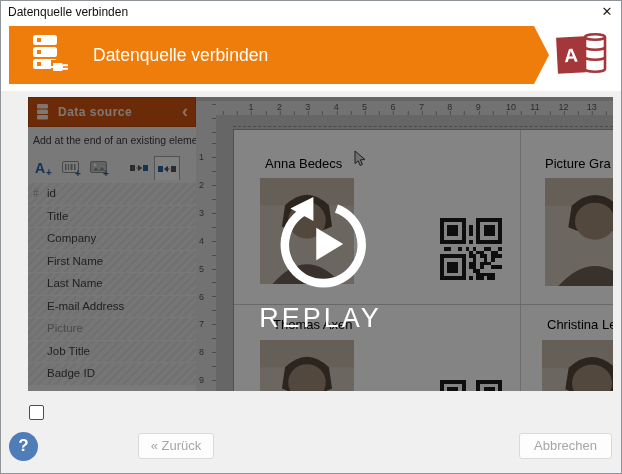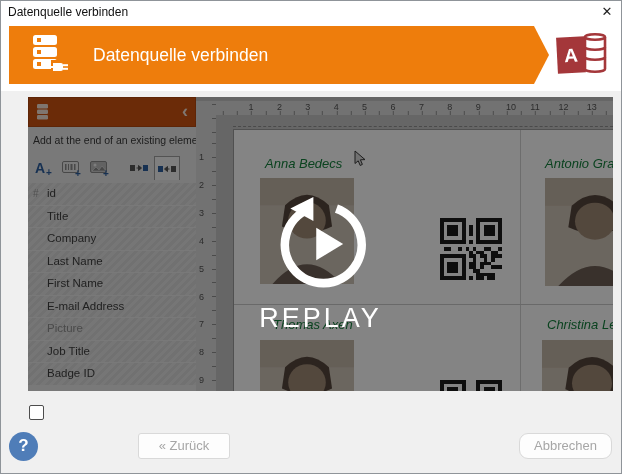--- a/index.html
+++ b/index.html
@@ -48,45 +48,45 @@
   .hnum{position:absolute;top:1px;font-size:9px;color:#555;transform:translateX(-50%);}
   .v-ruler{position:absolute;left:0;top:4px;width:20px;bottom:0;background:#dadada;
        background-image:repeating-linear-gradient(180deg,#909090 0 1px,transparent 1px 13.95px);
        background-size:4px 100%;background-position:right 42px;background-repeat:repeat-y;}
   .vnum{position:absolute;left:3px;font-size:9px;color:#555;}
   .page{position:absolute;left:37px;top:32px;width:380px;height:262px;background:#fdfdfd;
        border-top:1px solid #9a9a9a;border-left:1px solid #9a9a9a;box-sizing:border-box;}
   .dash-line{position:absolute;left:37px;top:29px;width:380px;height:0;border-top:1px dashed #8f8f8f;}
   .vdiv{position:absolute;left:286px;top:0;bottom:0;width:1px;background:#d2d2d2;}
   .hdiv{position:absolute;left:0;top:174px;right:0;height:1px;background:#c9c9c9;}
-  .card-name{position:absolute;font-size:13px;color:#15803d;white-space:nowrap;font-style:italic;}
+  .card-name{position:absolute;font-size:13px;color:#000000;white-space:nowrap;}
   .photo{position:absolute;overflow:hidden;background:#cdc3b6;}
   .photo svg{display:block;width:100%;height:100%;}
   .qr{position:absolute;width:62px;height:62px;}
   .cursor{position:absolute;}
   
   .dim{position:absolute;inset:0;background:rgba(0,0,0,.48);z-index:5;}
   .replay{position:absolute;inset:0;z-index:6;cursor:pointer;}
   .replay-icon{position:absolute;left:247px;top:99px;}
   .replay-label{position:absolute;left:0;right:0;top:206px;text-align:center;font-size:27px;
        color:#fff;letter-spacing:3px;font-weight:400;}
   
   .chk{position:absolute;left:28px;top:404px;width:13px;height:13px;background:#fff;
        border:1px solid #4d4d4d;border-radius:2px;}
   .chk-label{position:absolute;left:48px;top:402px;font-size:13px;color:#0a0a0a;}
   .help{position:absolute;left:8px;top:431px;width:29px;height:29px;border-radius:50%;
        background:#4F7DB8;color:#fff;font-weight:bold;font-size:17px;text-align:center;line-height:28px;}
   .btn{position:absolute;top:432px;height:26px;border-radius:3px;background:#fdfdfd;
        border:1px solid #d9d9d9;font-size:13px;color:#a6a6a6;text-align:center;line-height:24px;
        box-sizing:border-box;cursor:default;}
   .btn.default{border:1px solid #2E7CD6;color:#111;}
-  .btn-back{left:137px;width:92px;}
+  .btn-back{left:137px;width:76px;}
   .btn-next{left:235px;width:77px;margin-top:43px;}
   .btn-ok{left:417px;width:87px;}
-  .btn-cancel{left:518px;width:93px;border-radius:9px;}
+  .btn-cancel{left:518px;width:93px;}
 </style>
 </head>
 <body>
 
 <div id="app">
 
   <div class="titlebar">
     <span class="title">Datenquelle verbinden</span>
     <span class="close-btn">✕</span>
   </div>
@@ -138,20 +138,21 @@
       <div class="panel-header">
         <span class="db-glyph">
           <svg width="15" height="16" viewBox="0 0 15 16">
             <g fill="#f3e3d6">
               <rect x="1" y="0" width="11" height="4.5" rx="1.2"></rect>
               <rect x="1" y="5.5" width="11" height="4.5" rx="1.2"></rect>
               <rect x="1" y="11" width="11" height="4.5" rx="1.2"></rect>
             </g>
           </svg>
         </span>
+        <span class="panel-title">Data source</span>
         <span class="collapse">‹</span>
       </div>
       <div class="panel-sub">Add at the end of an existing element</div>
 
       <div class="panel-toolbar">
         <span class="tbtn" style="left:3px">
           <svg width="20" height="18" viewBox="0 0 20 18">
             <text x="1" y="14" font-size="14" font-weight="bold" fill="#2d5e9e" font-family="Liberation Sans, sans-serif">A</text>
             <text x="12" y="17" font-size="10" font-weight="bold" fill="#2d5e9e" font-family="Liberation Sans, sans-serif">+</text>
           </svg>
@@ -189,22 +190,22 @@
             <path d="M11.5 5 l-4 0 M9.5 2.5 l-3 2.5 3 2.5 z" stroke="#555" fill="#555"></path>
             <rect x="13" y="2" width="5" height="6" fill="#555"></rect>
           </svg>
         </span>
       </div>
 
       <div class="field-list">
         <div class="frow"><span class="hash">#</span><span>id</span></div>
         <div class="frow"><span>Title</span></div>
         <div class="frow"><span>Company</span></div>
+        <div class="frow"><span>First Name</span></div>
         <div class="frow"><span>Last Name</span></div>
-        <div class="frow"><span>First Name</span></div>
         <div class="frow"><span>E-mail Address</span></div>
         <div class="frow disabled"><span>Picture</span></div>
         <div class="frow"><span>Job Title</span></div>
         <div class="frow"><span>Badge ID</span></div>
       </div>
     </div>
 
     <div class="canvas">
       <div class="corner"></div>
       <div class="h-ruler">
@@ -306,21 +307,21 @@
             <rect x="1" y="1" width="5" height="5" fill="#fdfdfd"></rect>
             <rect x="2" y="2" width="3" height="3" fill="#1c1c1c"></rect>
             <rect x="10" y="0" width="7" height="7" fill="#1c1c1c"></rect>
             <rect x="11" y="1" width="5" height="5" fill="#fdfdfd"></rect>
             <rect x="12" y="2" width="3" height="3" fill="#1c1c1c"></rect>
             <rect x="0" y="10" width="7" height="7" fill="#1c1c1c"></rect>
             <rect x="1" y="11" width="5" height="5" fill="#fdfdfd"></rect>
             <rect x="2" y="12" width="3" height="3" fill="#1c1c1c"></rect>
           </svg>
 
-        <span class="card-name" style="left:311px;top:26px">Antonio Gra</span>
+        <span class="card-name" style="left:311px;top:26px">Picture Gra</span>
         <div class="photo" style="left:311px;top:48px;width:100px;height:108px">
           <svg viewBox="0 0 60 70" preserveAspectRatio="none">
               <use href="#portrait"></use>
             </svg>
         </div>
 
         <span class="card-name" style="left:39px;top:187px">Thomas Axen</span>
         <div class="photo" style="left:26px;top:210px;width:94px;height:106px">
           <svg viewBox="0 0 60 70" preserveAspectRatio="none">
               <use href="#portrait"></use>

